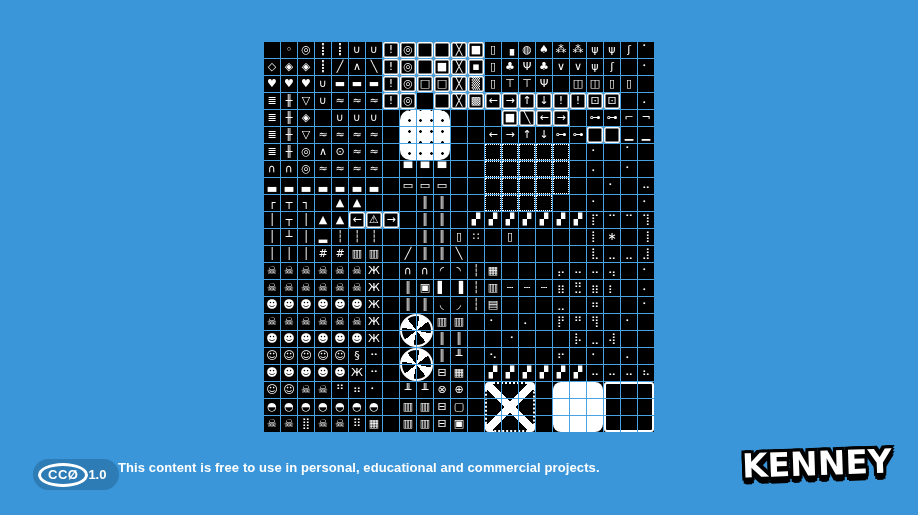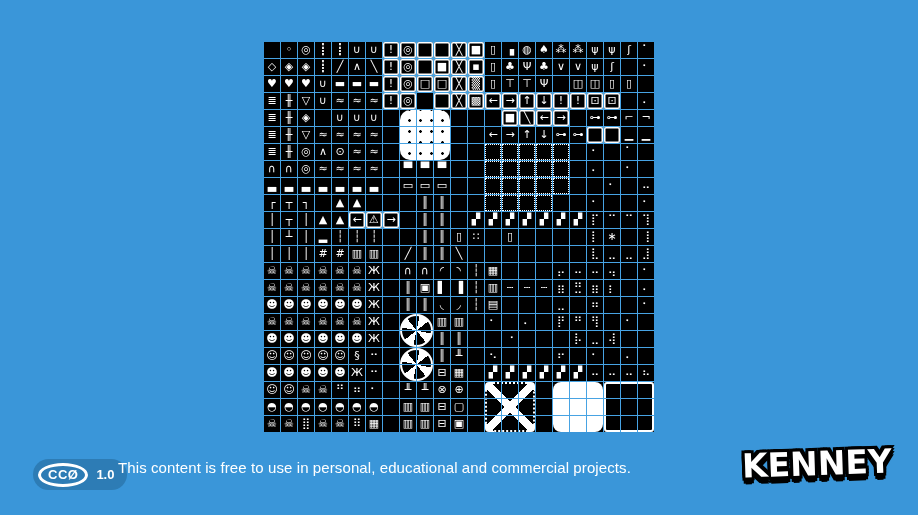--- a/index.html
+++ b/index.html
@@ -34,31 +34,31 @@
       linear-gradient(45deg,  transparent 44%, #fff 44%, #fff 56%, transparent 56%),
       linear-gradient(135deg, transparent 44%, #fff 44%, #fff 56%, transparent 56%);
   }
   .ov-whitepanel{background:#fff;border-radius:8px;}
   .ov-gridpanel{border:2px solid #fff;box-sizing:border-box;border-radius:3px;}
   .gridlines{position:absolute;left:0;top:0;right:0;bottom:0;pointer-events:none;}
   
   .badge{
     position:absolute;left:33px;top:459px;height:31px;
     background:#2d7cb5;border-radius:17px;
-    display:flex;align-items:center;gap:8px;padding:0 13px 0 5px;box-sizing:border-box;
+    display:flex;align-items:center;gap:0;padding:0 13px 0 5px;box-sizing:border-box;
   }
   .badge-oval{
     border:3px solid #fff;border-radius:50%;
     color:#fff;font-weight:bold;font-size:13px;letter-spacing:.5px;
     padding:1px 7px 2px 7px;line-height:15px;
   }
   .badge-version{color:#fff;font-weight:bold;font-size:13px;}
   .license{
     position:absolute;left:118px;top:461px;
-    color:#fff;font-size:15px;font-weight:normal;line-height:13px;
+    color:#fff;font-size:13px;font-weight:bold;line-height:13px;
     letter-spacing:.1px;
   }
   .logo{
     position:absolute;right:26px;top:444px;
     font-family:"DejaVu Sans",sans-serif;font-weight:bold;
     font-size:33px;color:#fff;letter-spacing:0px;
     transform:rotate(-2deg);
     text-shadow:
       -3px -3px 0 #000, 3px -3px 0 #000, -3px 3px 0 #000, 3px 3px 0 #000,
       -3px 0 0 #000, 3px 0 0 #000, 0 -3px 0 #000, 0 3px 0 #000,

